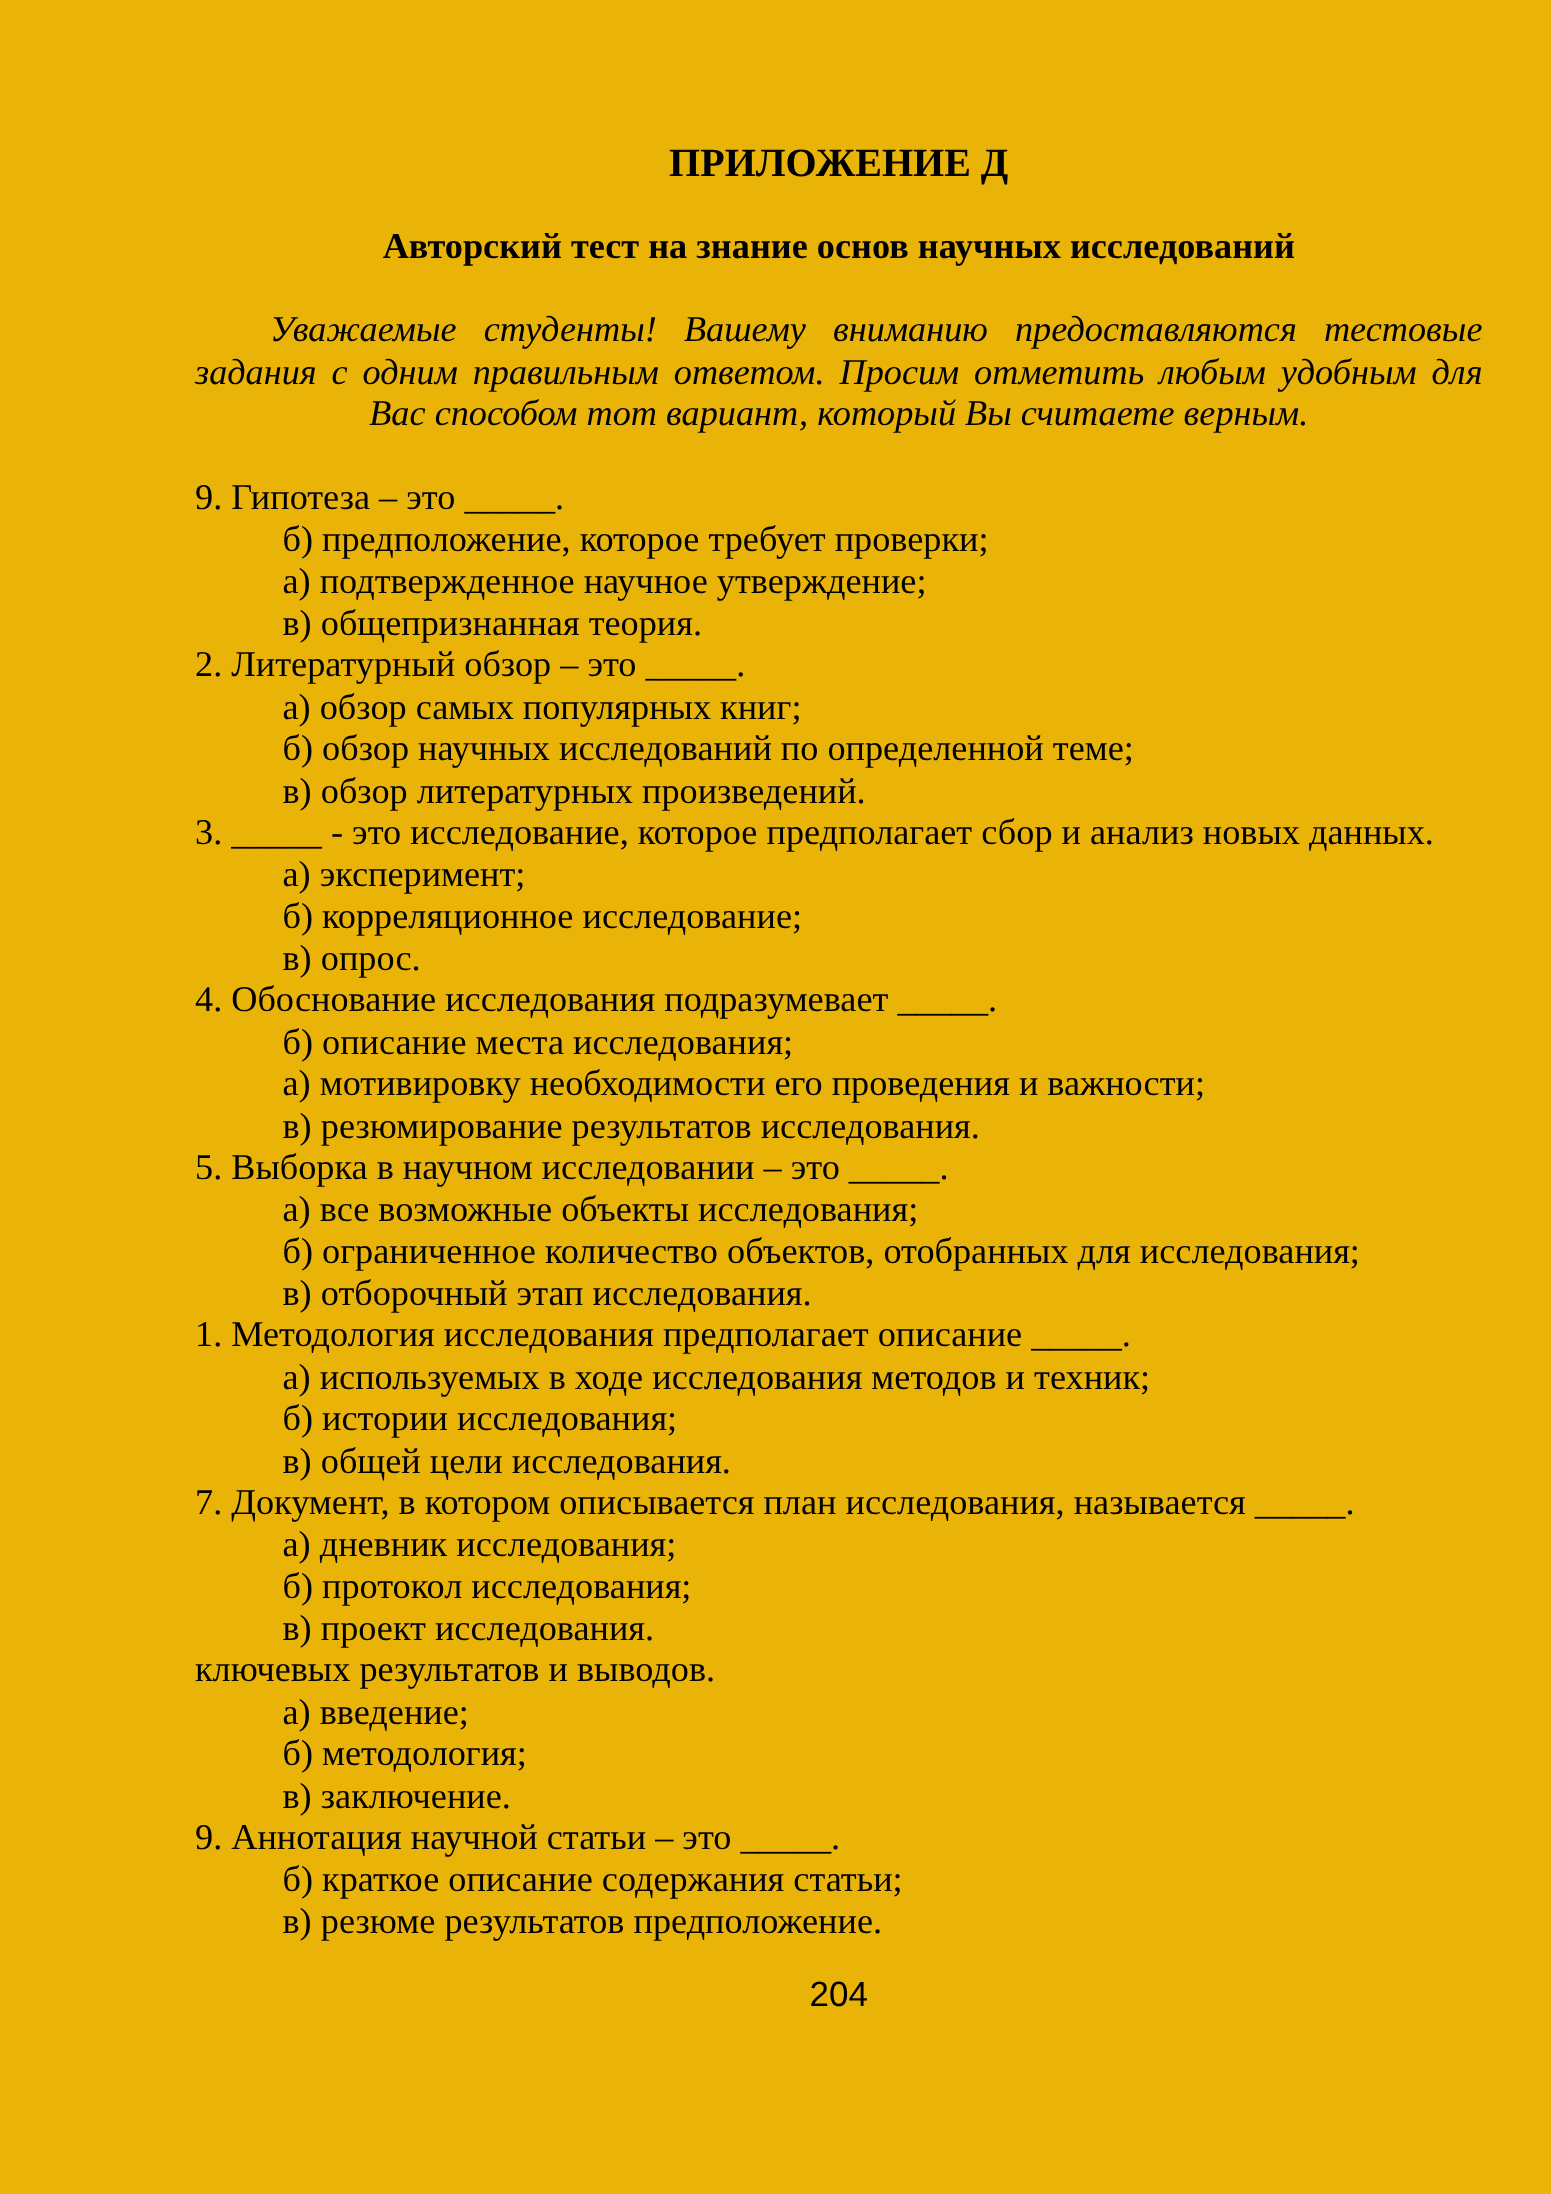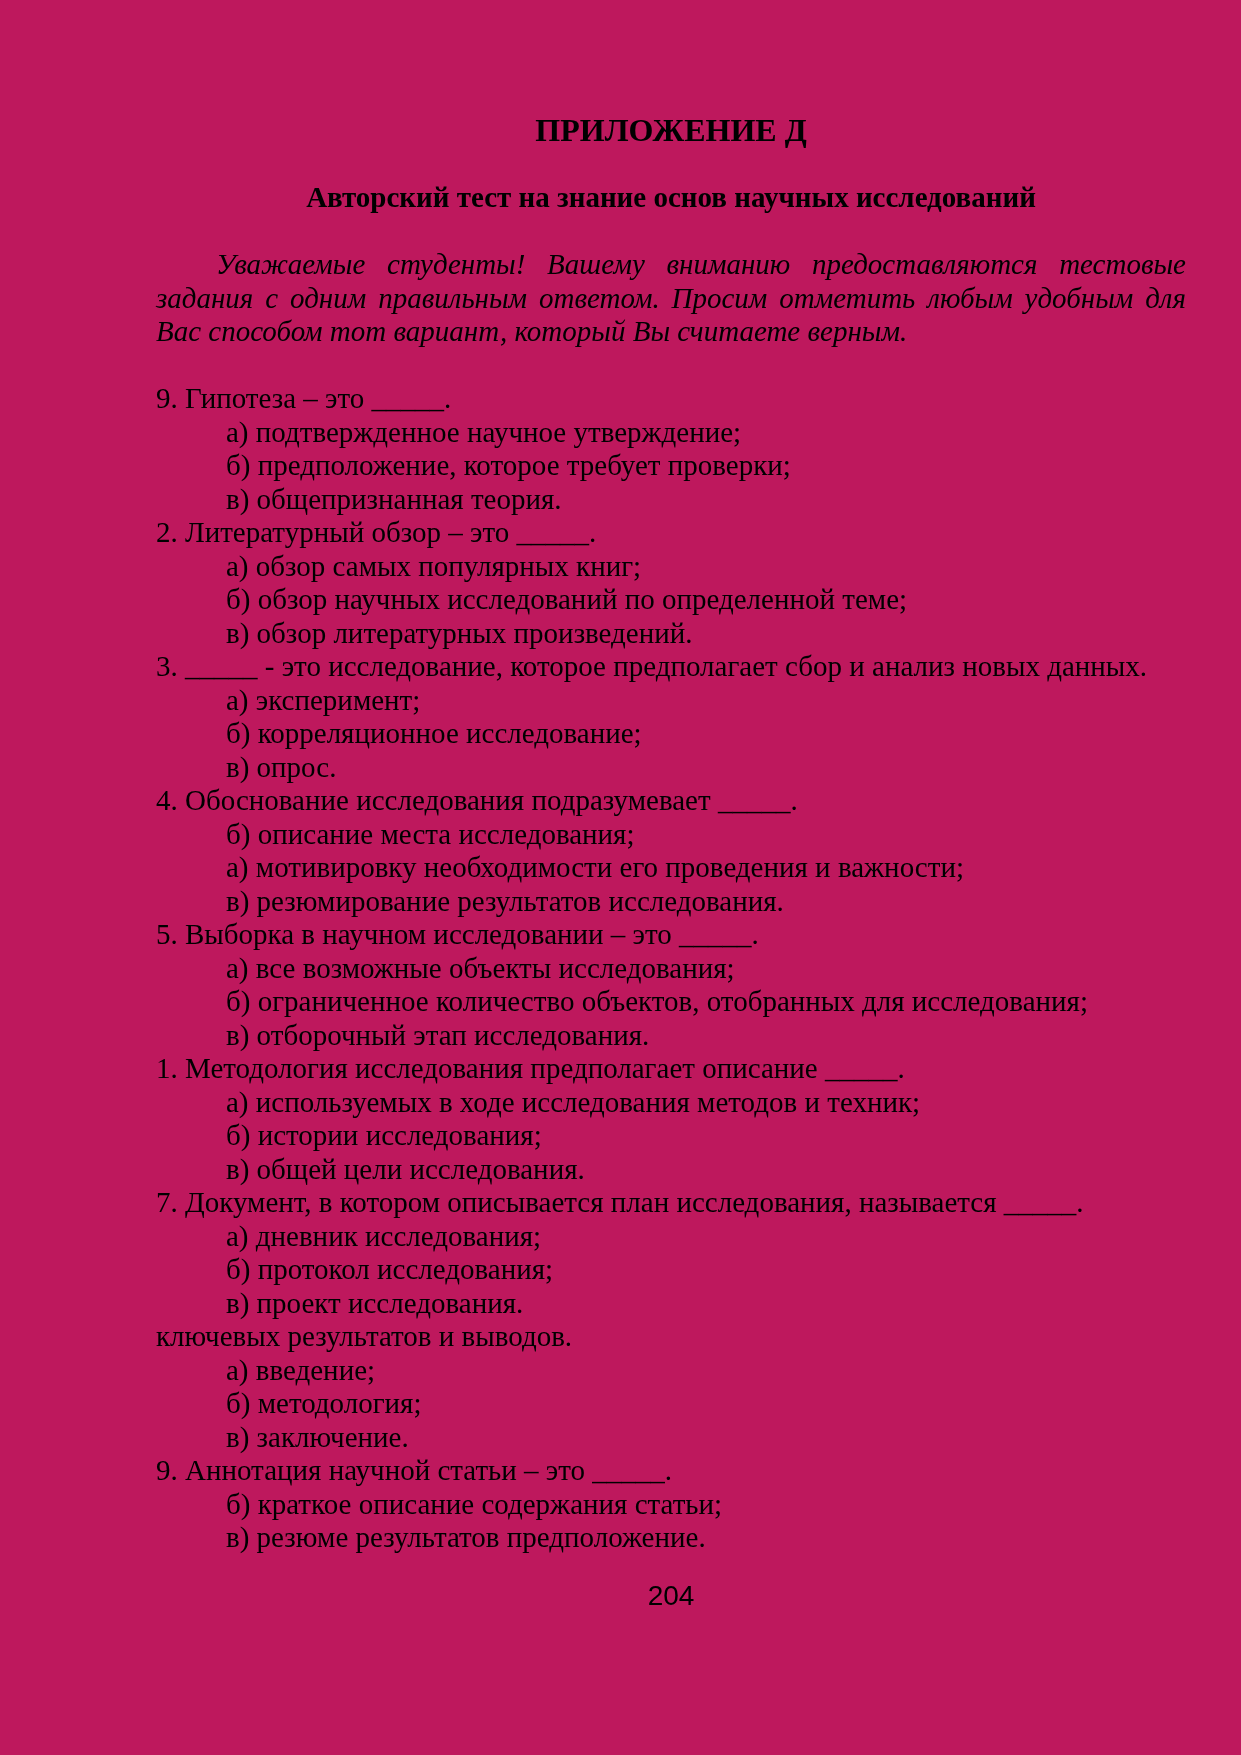--- a/index.html
+++ b/index.html
@@ -11,35 +11,35 @@
     width: 1241px;
     height: 1755px;
     position: relative;
     font-family: "Liberation Serif", serif;
     color: #000000;
     overflow: hidden;
   }
   .page {
     position: absolute;
     inset: 0;
-    background: #be185d;
+    background: #eab308;
   }
   .content {
     position: absolute;
     left: 156px;
     top: 114px;
     width: 1030px;
     font-size: 29px;
     line-height: 33.5px;
   }
   .line { min-height: 33.5px; }
   .blank { height: 33.5px; }
   .bold { font-weight: bold; }
   .center { text-align: center; }
-  .italic { font-style: italic; }
+  .italic { font-style: italic; text-align: center; }
   .title-size { font-size: 32px; }
   .justify {
     text-align: justify;
     text-align-last: justify;
   }
   .indent { text-indent: 60px; }
   .option { padding-left: 70px; }
   .page-number {
     margin-top: 26px;
     text-align: center;
@@ -58,22 +58,22 @@
     <div class="line bold center">Авторский тест на знание основ научных исследований</div>
     <div class="blank"></div>
     <div>
         <div class="line italic justify indent">Уважаемые студенты! Вашему вниманию предоставляются тестовые</div>
         <div class="line italic justify">задания с одним правильным ответом. Просим отметить любым удобным для</div>
         <div class="line italic">Вас способом тот вариант, который Вы считаете верным.</div>
       </div>
     <div class="blank"></div>
     <div>
         <div class="line">9. Гипотеза – это _____.</div>
+        <div class="line option">б) предположение, которое требует проверки;</div>
         <div class="line option">а) подтвержденное научное утверждение;</div>
-        <div class="line option">б) предположение, которое требует проверки;</div>
         <div class="line option">в) общепризнанная теория.</div>
         <div class="line">2. Литературный обзор – это _____.</div>
         <div class="line option">а) обзор самых популярных книг;</div>
         <div class="line option">б) обзор научных исследований по определенной теме;</div>
         <div class="line option">в) обзор литературных произведений.</div>
         <div class="line">3. _____ - это исследование, которое предполагает сбор и анализ новых данных.</div>
         <div class="line option">а) эксперимент;</div>
         <div class="line option">б) корреляционное исследование;</div>
         <div class="line option">в) опрос.</div>
         <div class="line">4. Обоснование исследования подразумевает _____.</div>

